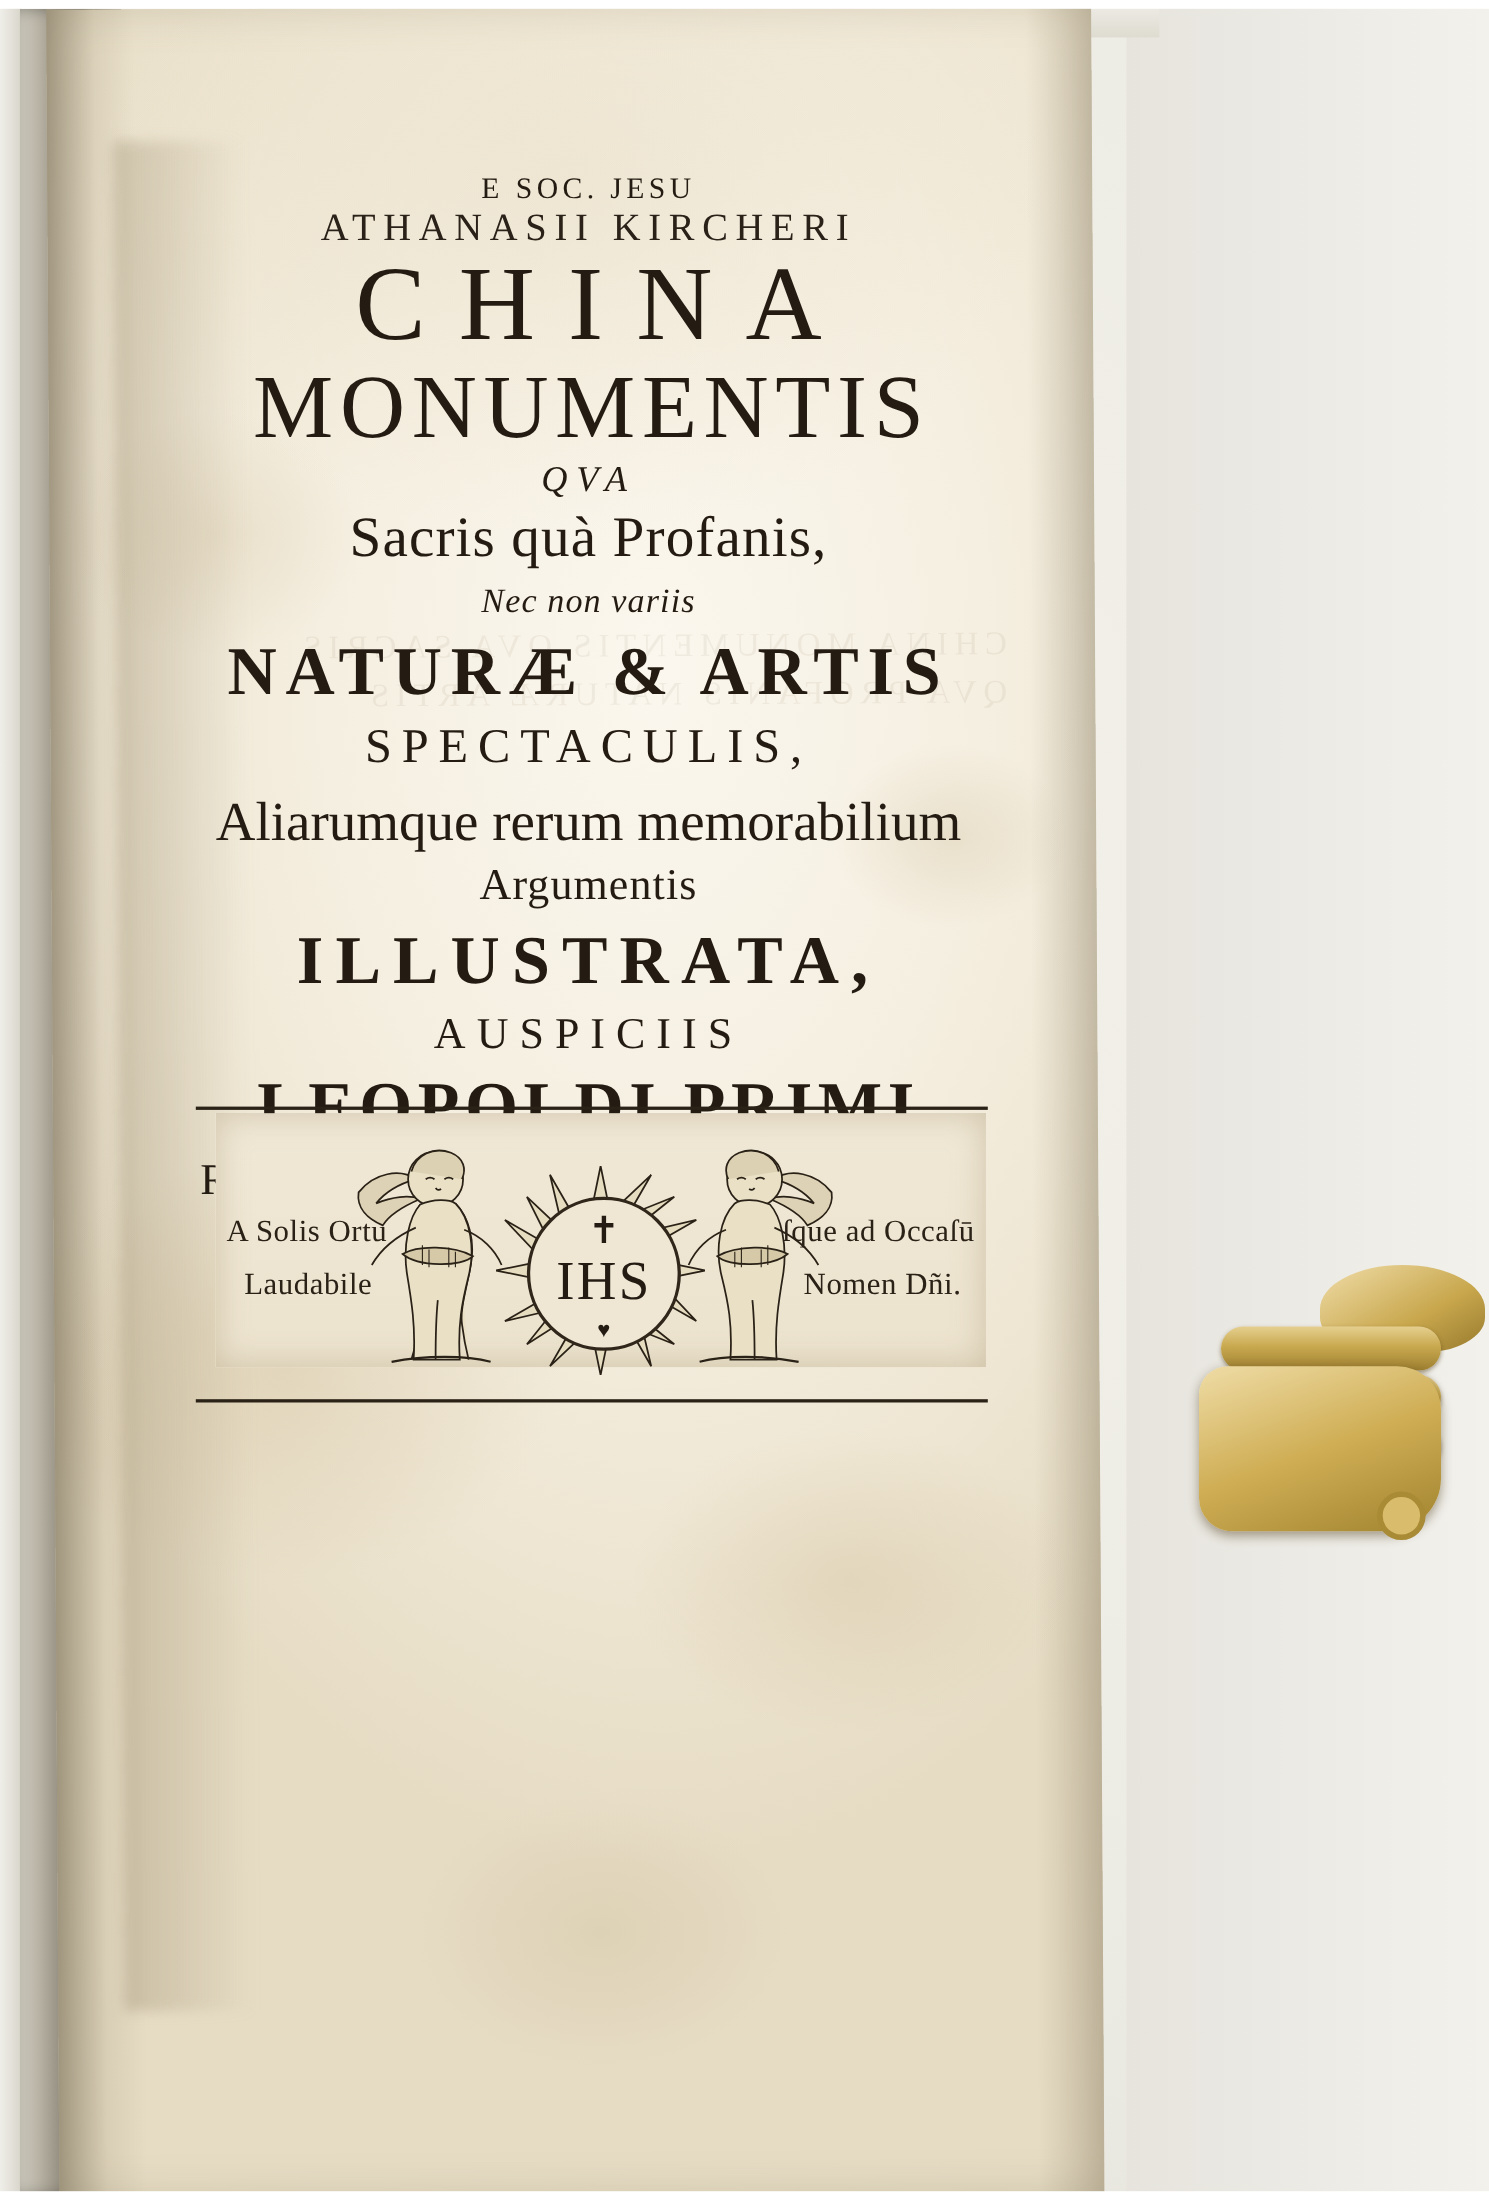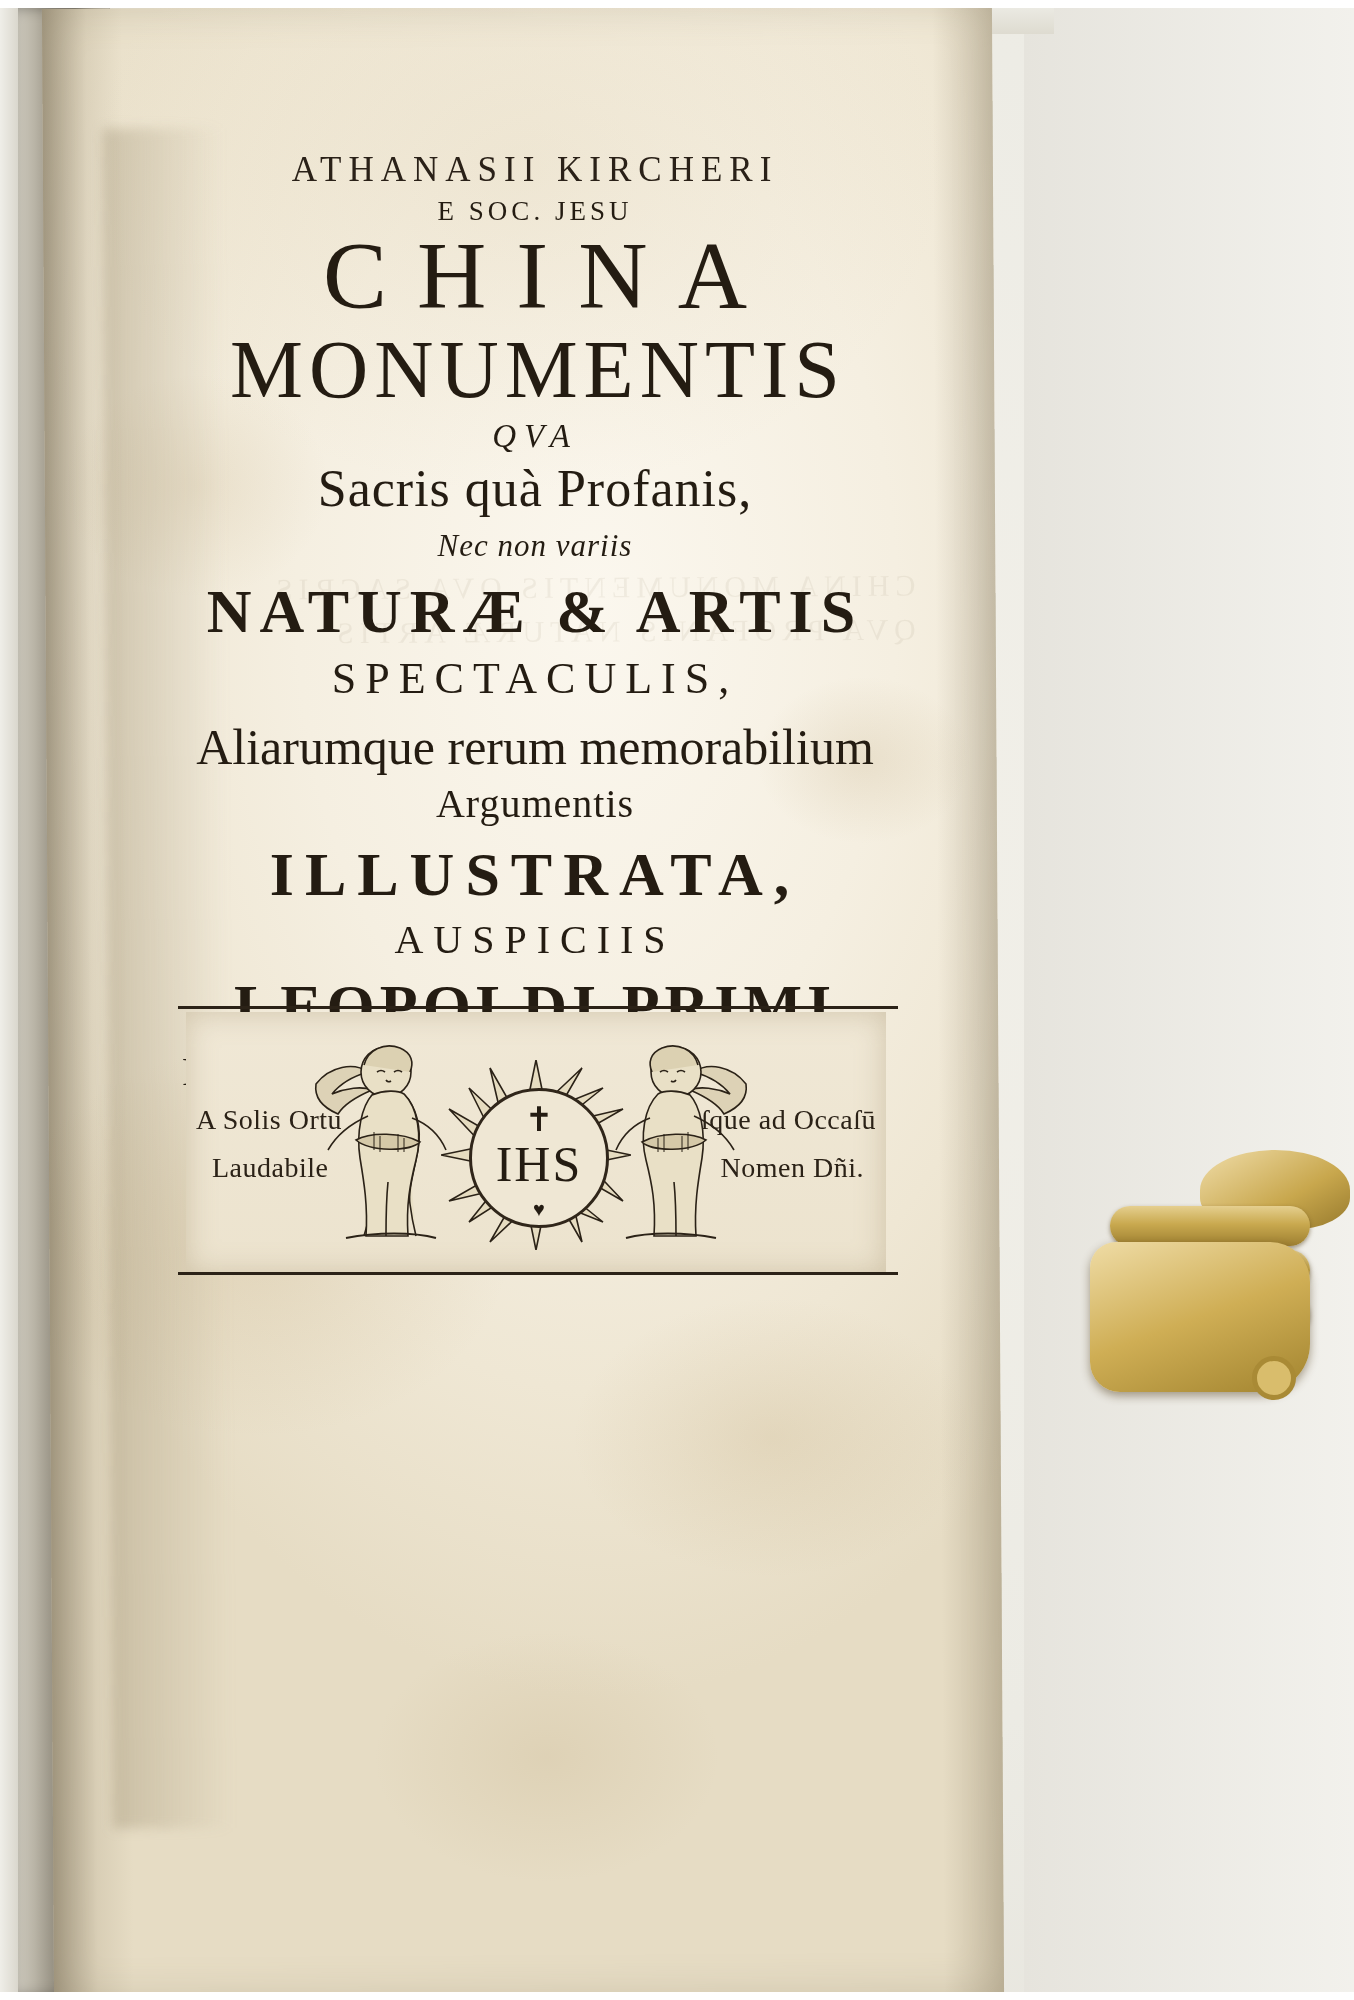--- a/index.html
+++ b/index.html
@@ -203,24 +203,24 @@
   }
   .l-munific {
     font-size: 31px;
     font-style: italic;
     margin-top: 4px;
   }
 
   
   .vignette {
     position: absolute;
-    left: 186px;
+    left: 196px;
     top: 1012px;
     width: 700px;
-    height: 263px;
+    height: 231px;
     background: linear-gradient(180deg,#f0e8d6 0%, #ece3ce 100%);
     box-shadow: inset 0 0 30px rgba(150,130,90,.35);
   }
   .vig-motto {
     position: absolute;
     font-size: 28px;
     color: #2b2217;
     letter-spacing: .5px;
     white-space: nowrap;
   }
@@ -377,22 +377,22 @@
 
   <div class="leaf">
     <div class="leaf-stains"></div>
     <div class="leaf-shadow-left"></div>
     <div class="leaf-shadow-right"></div>
     <div class="page-curl"></div>
     <div class="bleed-through">CHINA MONUMENTIS QVA SACRIS QVA PROFANIS NATURÆ ARTIS</div>
   </div>
 
   <div class="title-block">
+    <p class="ln l-soc">E SOC. JESU</p>
     <p class="ln l-author">ATHANASII KIRCHERI</p>
-    <p class="ln l-soc">E SOC. JESU</p>
     <p class="ln l-china">CHINA</p>
     <p class="ln l-monumentis">MONUMENTIS</p>
     <p class="ln l-qua">QVA</p>
     <p class="ln l-sacris">Sacris quà Profanis,</p>
     <p class="ln l-necnon">Nec non variis</p>
     <p class="ln l-naturae">NATURÆ &amp; ARTIS</p>
     <p class="ln l-spectaculis">SPECTACULIS,</p>
     <p class="ln l-aliarumque">Aliarumque rerum memorabilium</p>
     <p class="ln l-argumentis">Argumentis</p>
     <p class="ln l-illustrata">ILLUSTRATA,</p>

